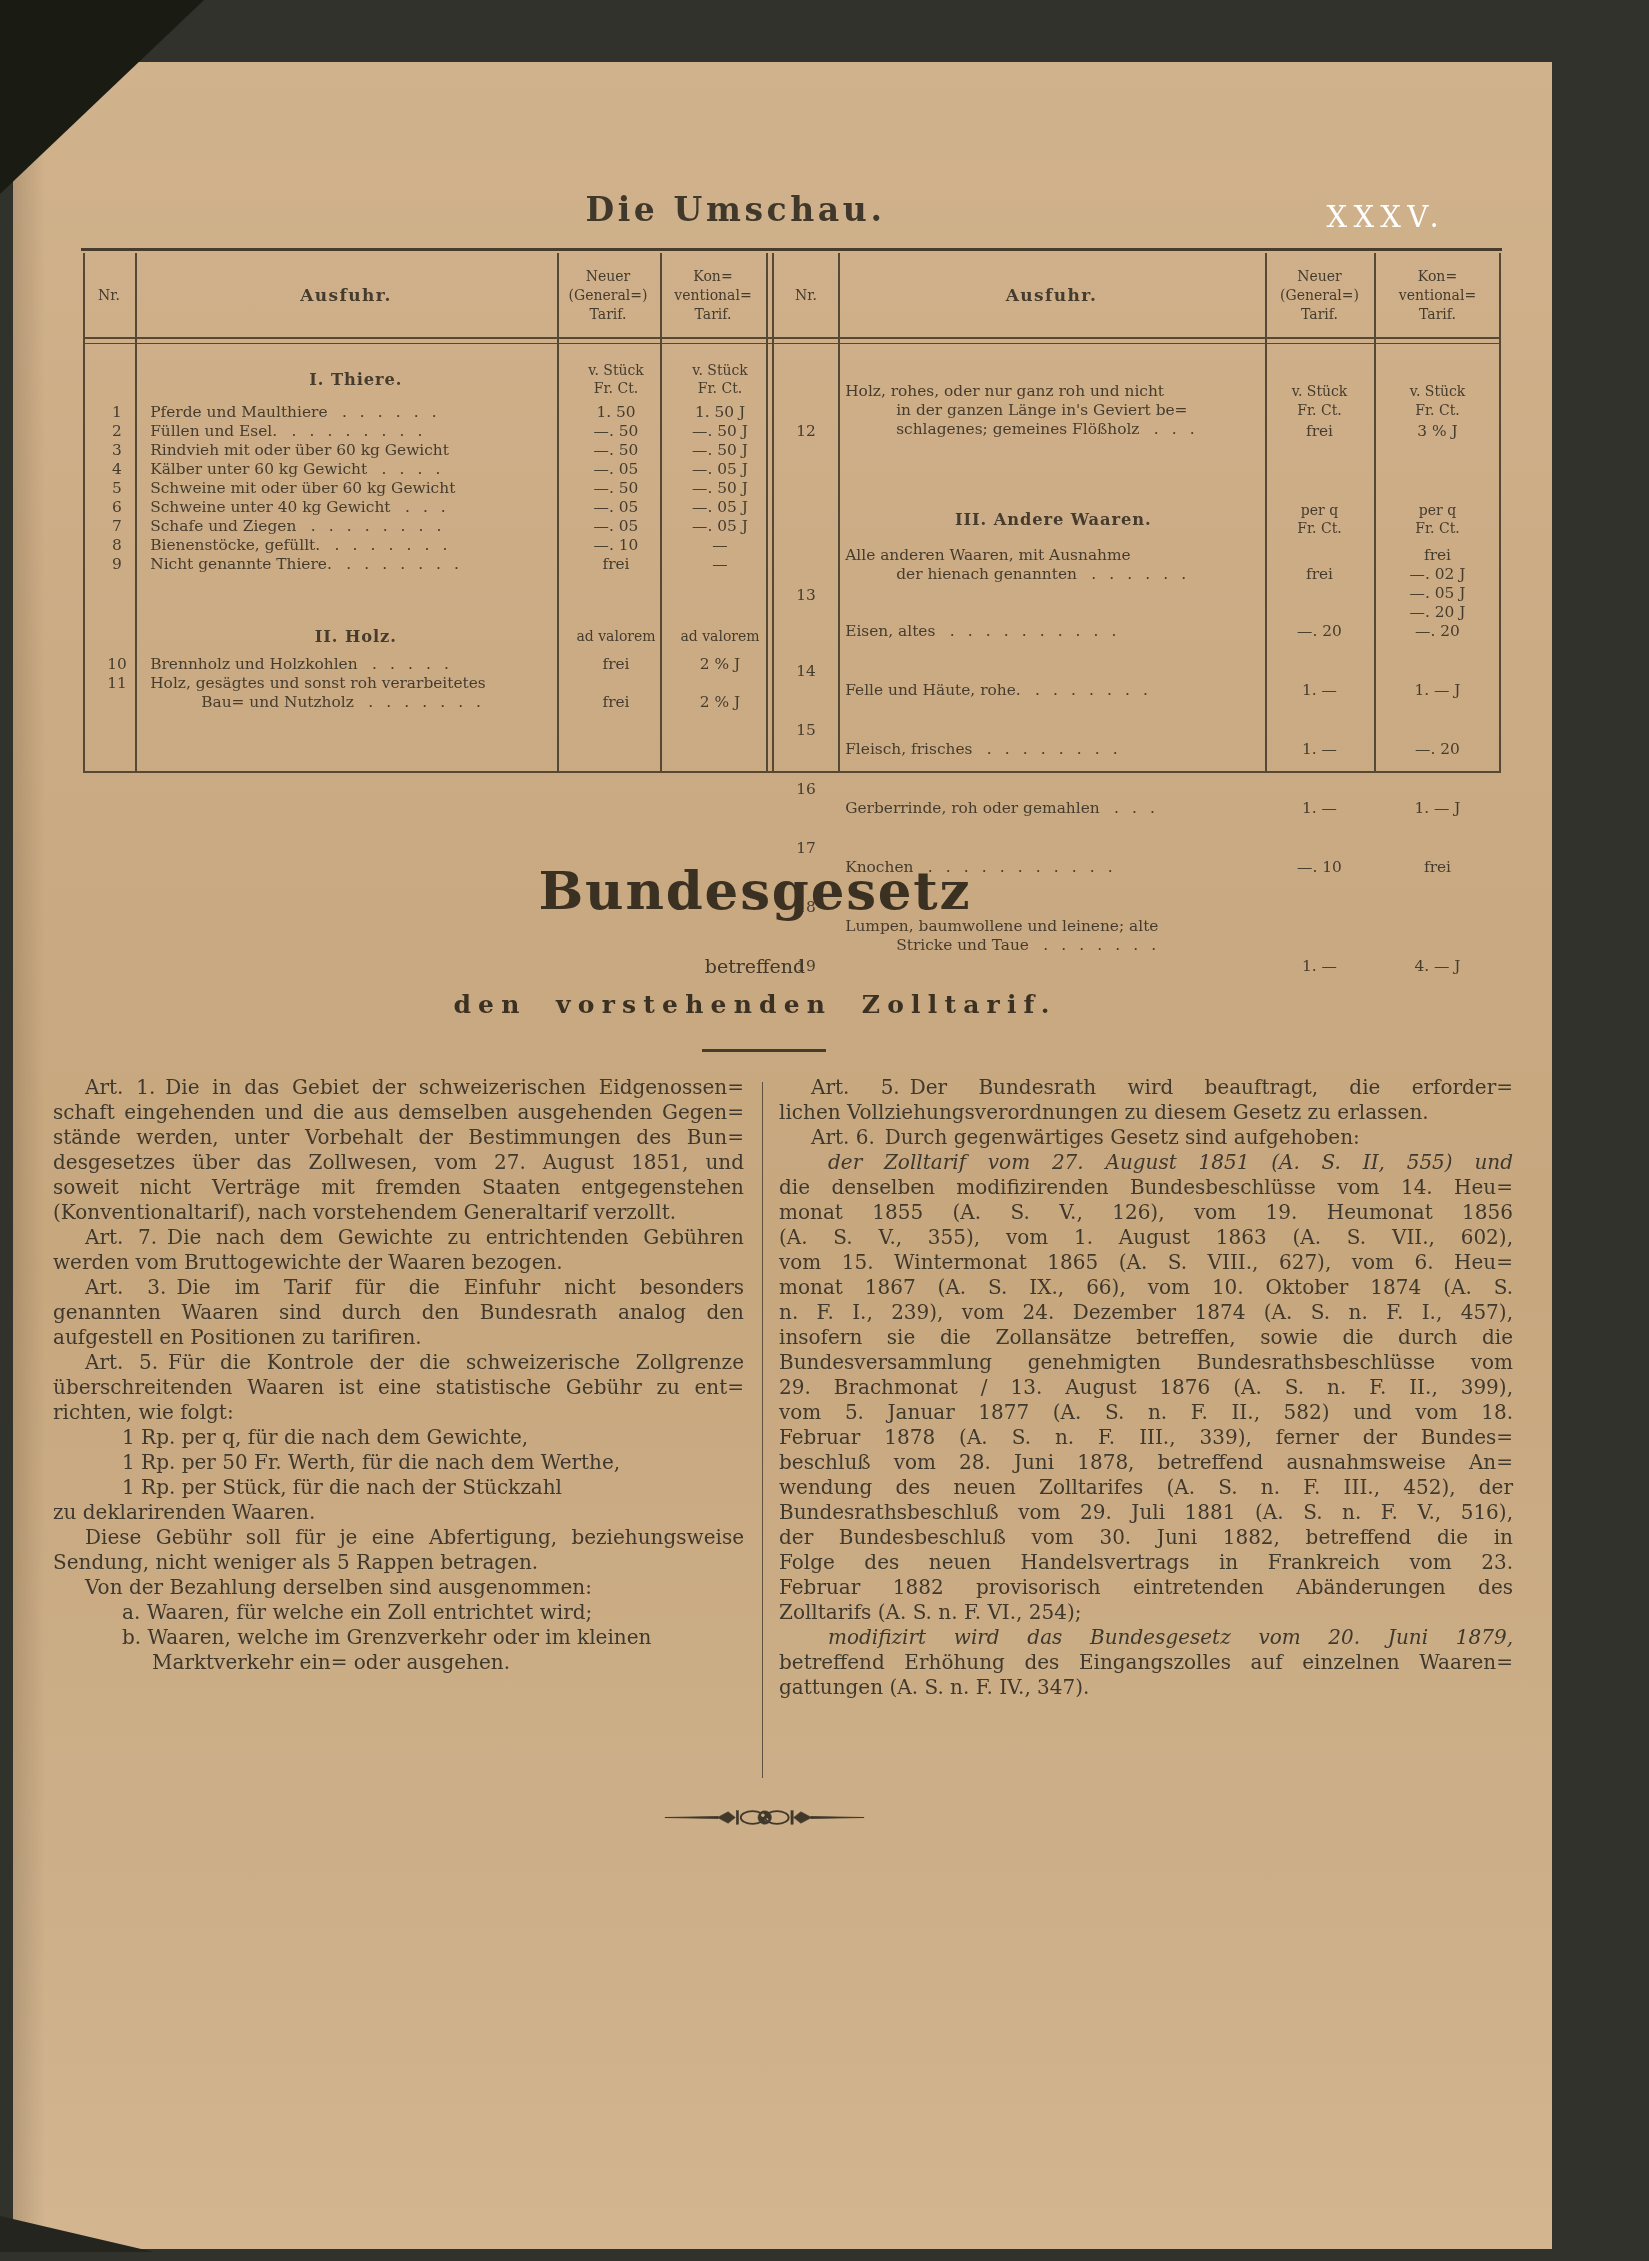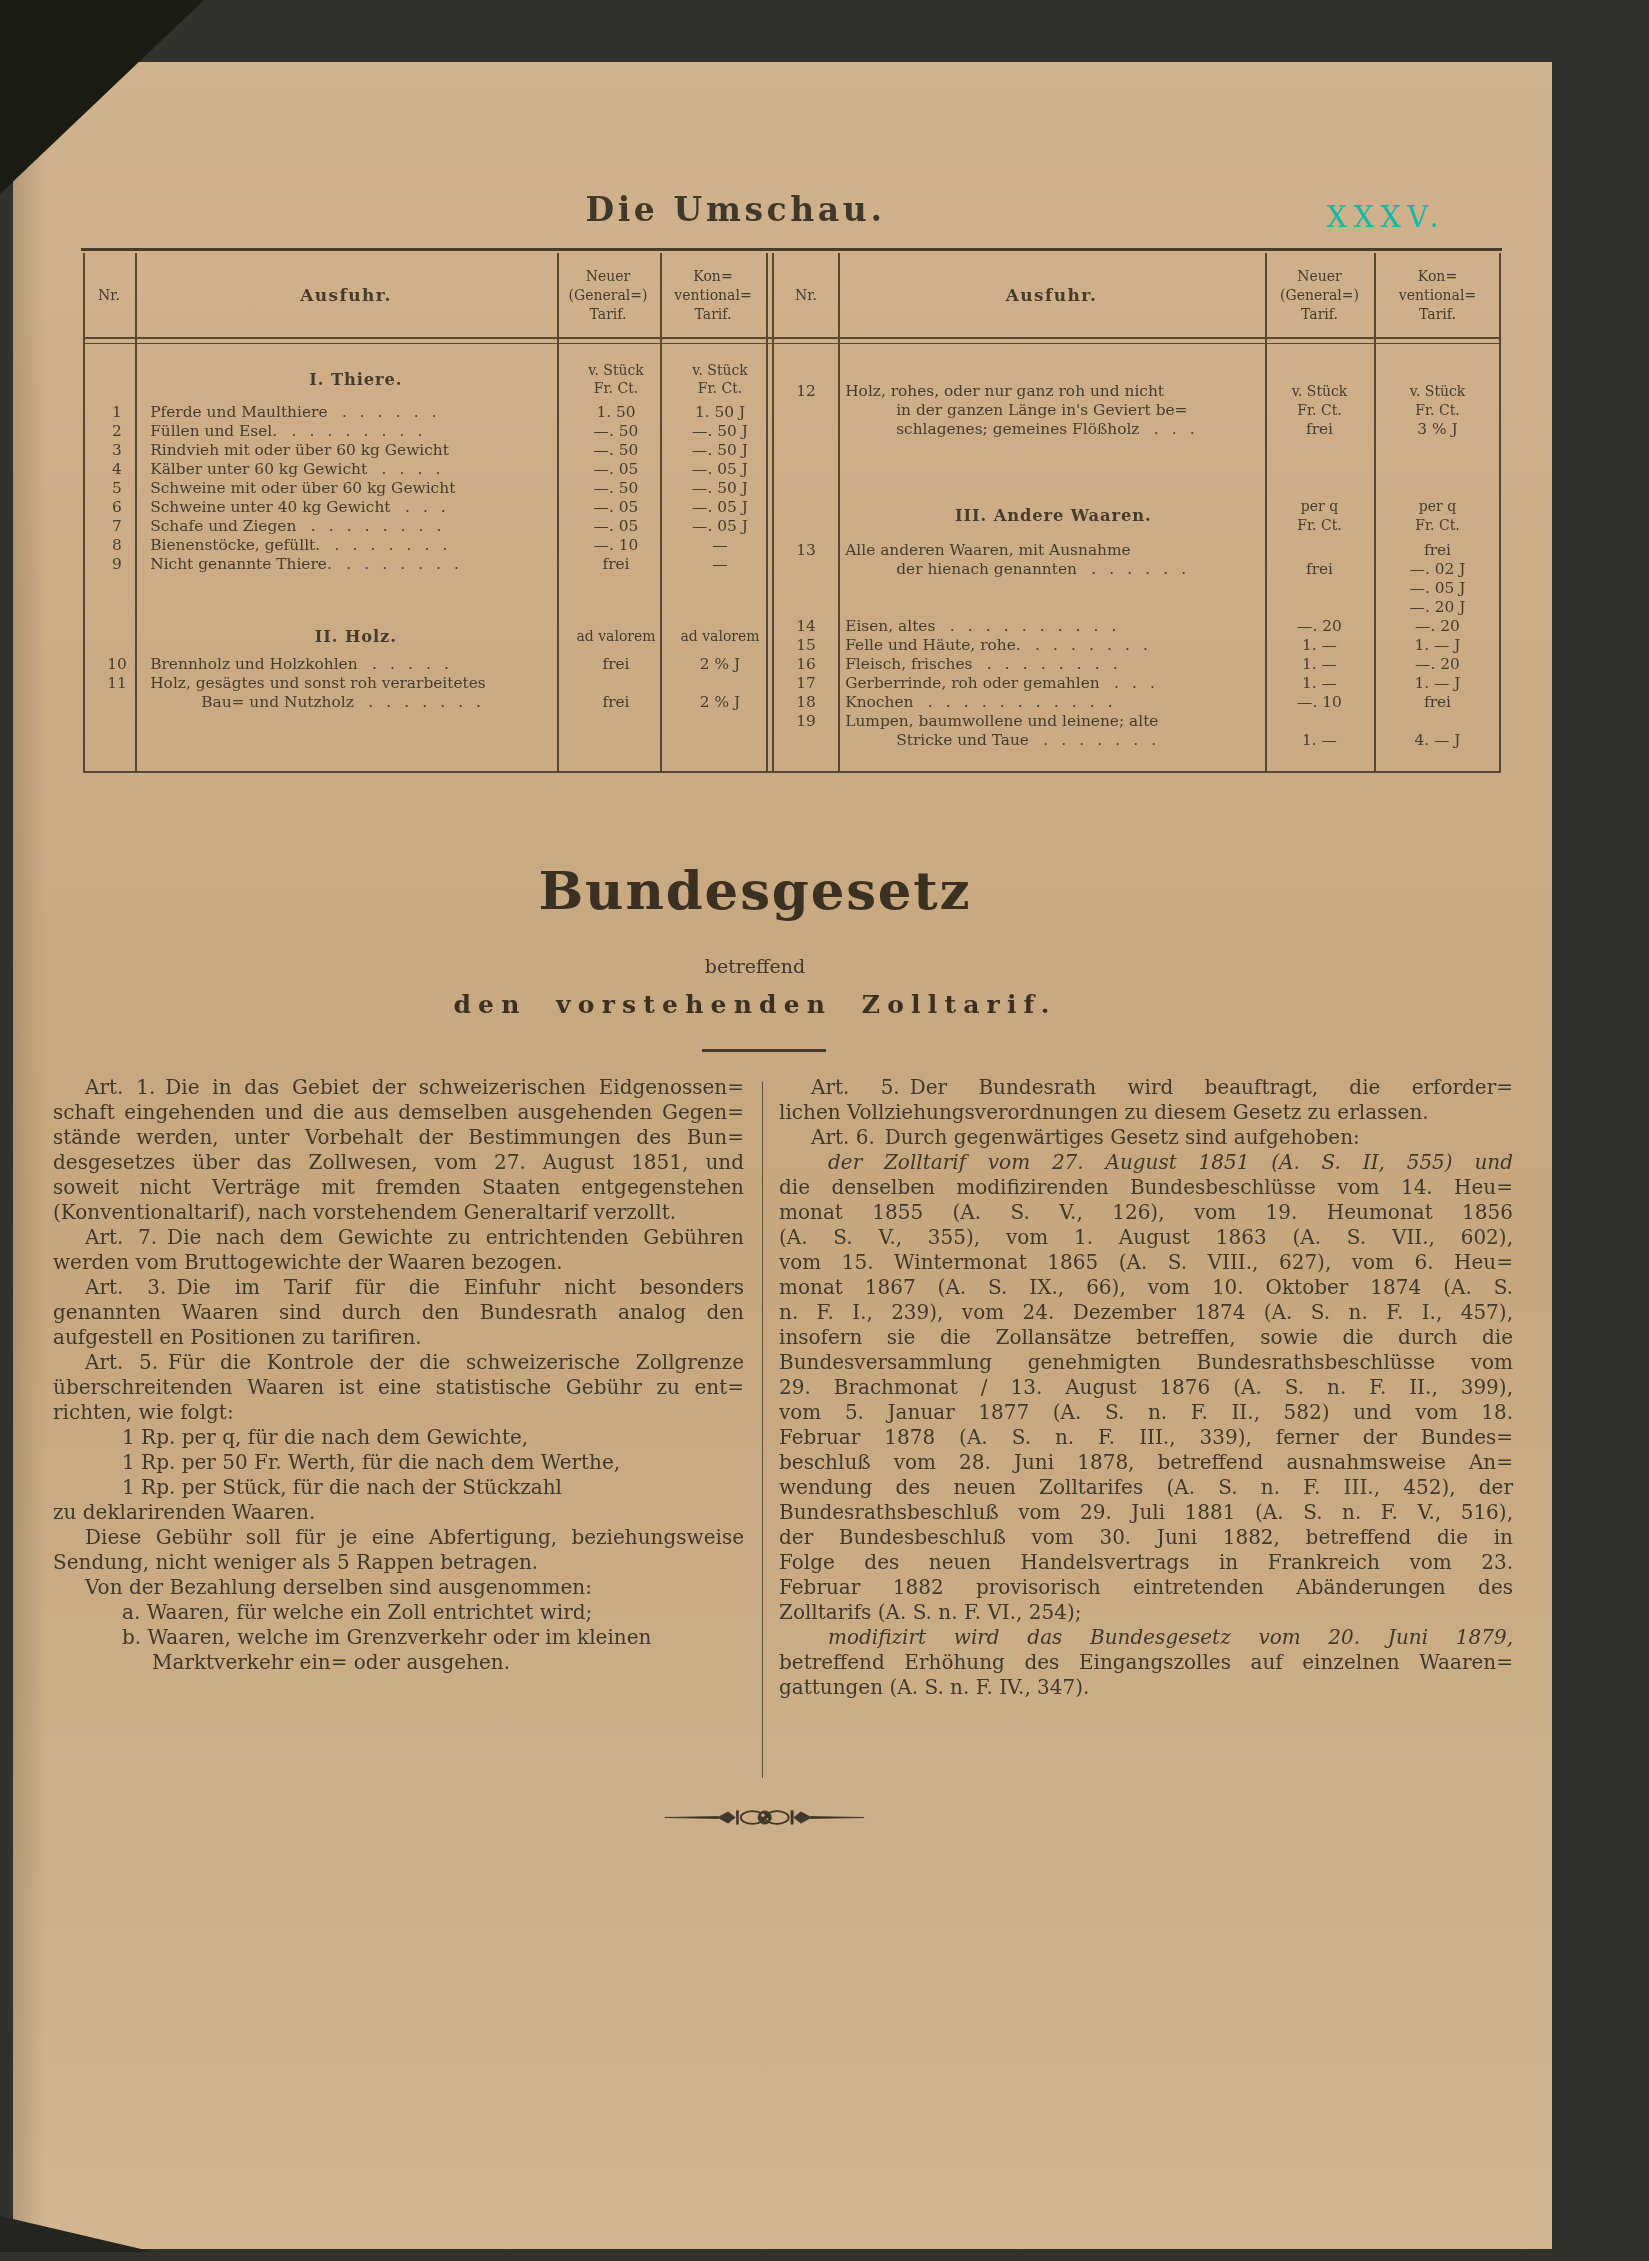--- a/index.html
+++ b/index.html
@@ -11,21 +11,21 @@
          background:linear-gradient(90deg,rgba(60,45,25,.18),rgba(60,45,25,0));}
   .edge-tl{position:absolute;left:0;top:0;width:204px;height:194px;background:#1a1b13;
          clip-path:polygon(0 0,100% 0,0 100%);}
   .edge-bl{position:absolute;left:0;top:2207px;width:154px;height:45px;background:#23251e;
          clip-path:polygon(0 20%,100% 100%,0 100%);}
 
   
   .masthead{position:absolute;left:430px;top:190px;width:611px;text-align:center;
             font-size:33px;font-weight:bold;letter-spacing:3.6px;color:#40382b;}
   .pageno{position:absolute;left:1266px;top:200px;width:179px;text-align:right;
-          font-size:29px;letter-spacing:6.3px;color:#14b8a6;}
+          font-size:29px;letter-spacing:6.3px;color:#ffffff;}
   .rule-top{position:absolute;left:81px;top:248px;width:1421px;height:2.7px;background:#473c2c;}
 
   
   .tariff-table{position:absolute;left:83px;top:253px;width:1418px;height:520px;
                 font-size:15.4px;color:#453c2e;}
   .vl{position:absolute;top:0;bottom:0;width:1.8px;background:#55483512;background:#554835;}
   .hl{position:absolute;left:0;right:0;background:#554835;}
   .hdr-rule1{top:84px;height:2.3px;}
   .hdr-rule2{top:90px;height:1.4px;}
   .bot-rule{top:518px;height:1.8px;}
@@ -33,21 +33,21 @@
               justify-content:center;text-align:center;font-size:14px;line-height:19px;}
   .thead-cell.big{font-size:17px;font-weight:bold;letter-spacing:1.4px;}
   .tbody{position:absolute;top:96px;}
   .tbody-l{left:8px;width:683px;padding-top:7.2px;}
   .tbody-r{left:691px;width:727px;padding-top:33px;}
   .trow{display:flex;align-items:flex-start;line-height:19px;}
   .c-nr{flex:0 0 52px;text-align:center;}
   .c-goods{flex:0 0 422px;padding-left:7.2px;padding-right:3.6px;box-sizing:border-box;}
   .c-gen{flex:0 0 102px;text-align:center;}
   .c-conv{flex:0 0 106px;text-align:center;}
-  .tbody-r .c-nr{flex-basis:64px;}
+  .tbody-r .c-nr{flex-basis:64px;margin-top:40px;}
   .tbody-r .c-goods{flex-basis:427px;}
   .tbody-r .c-gen{flex-basis:109px;}
   .tbody-r .c-conv{flex-basis:127px;}
   .vb .c-gen,.vb .c-conv{align-self:flex-end;}
   .sec-row{align-items:center;}
   .sec-title{text-align:center;font-weight:bold;font-size:16.3px;letter-spacing:0.9px;}
   .unit{text-align:center;font-size:14px;line-height:18.5px;}
   .tbody-l .s0.sec-row{margin-top:4.5px;margin-bottom:5.4px;}
   .tbody-l .s1.sec-row{margin-top:53px;margin-bottom:9px;}
   .tbody-r .s1.sec-row{margin-top:58px;margin-bottom:7.2px;}

